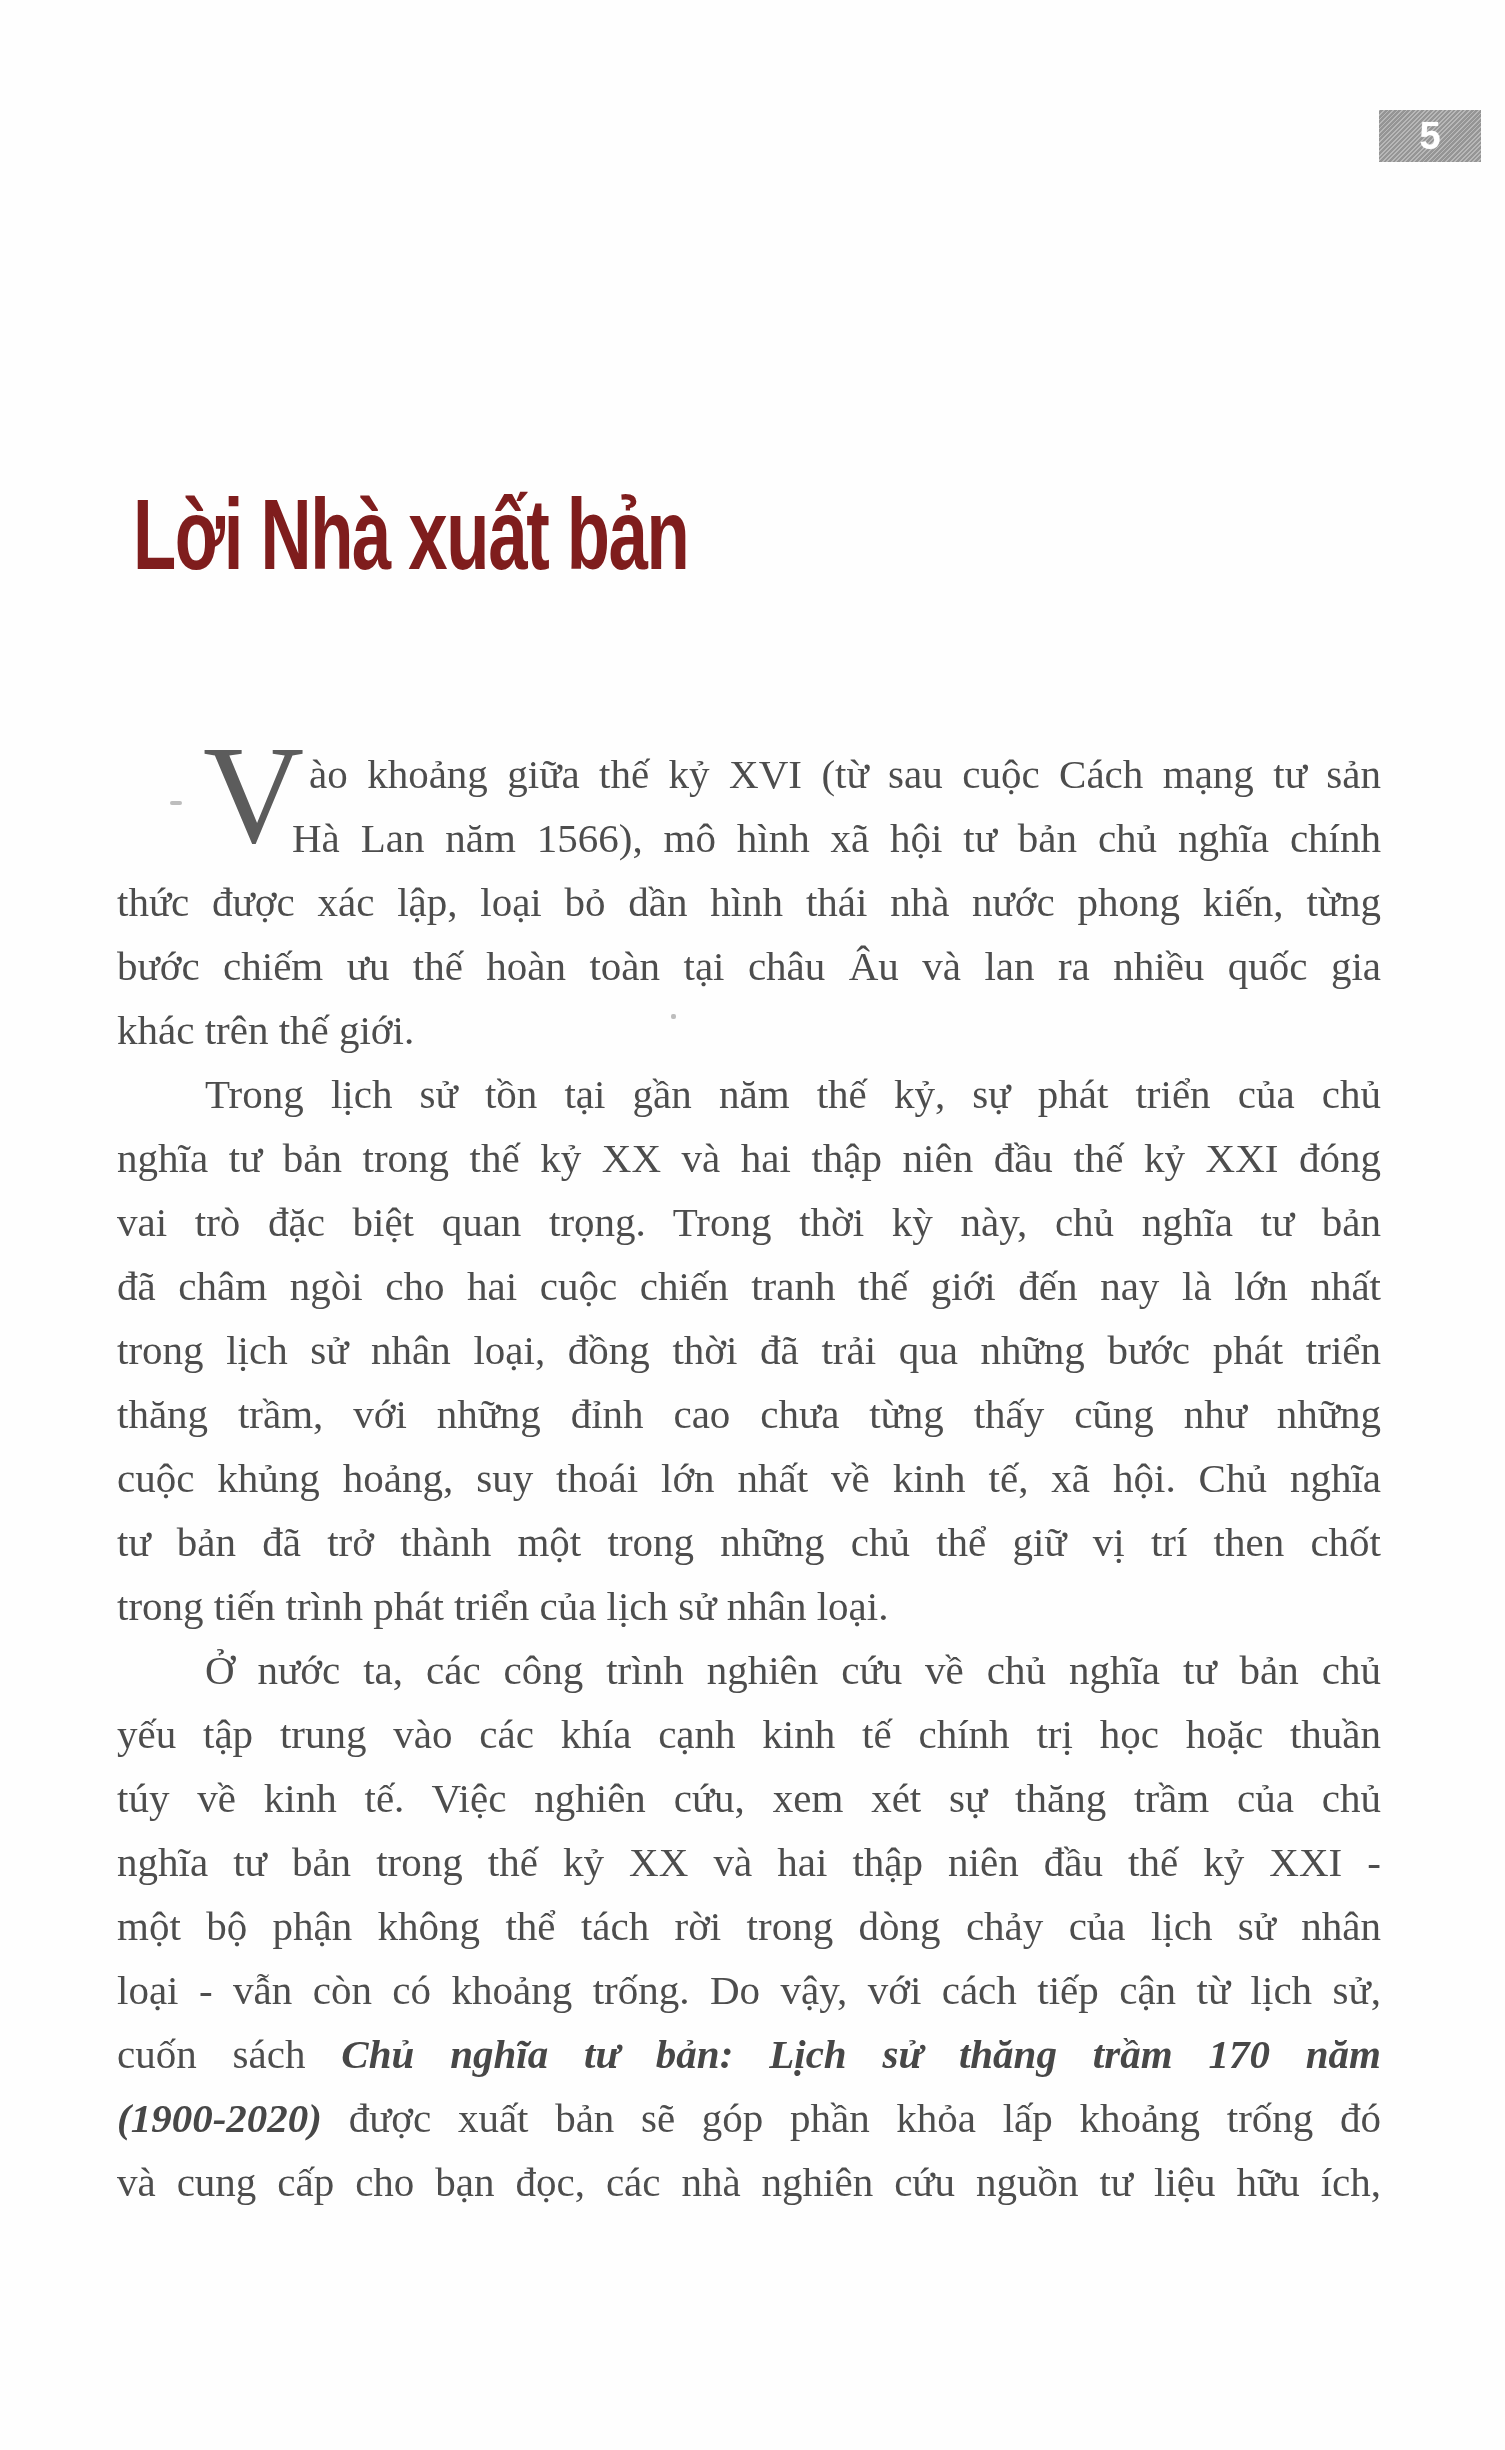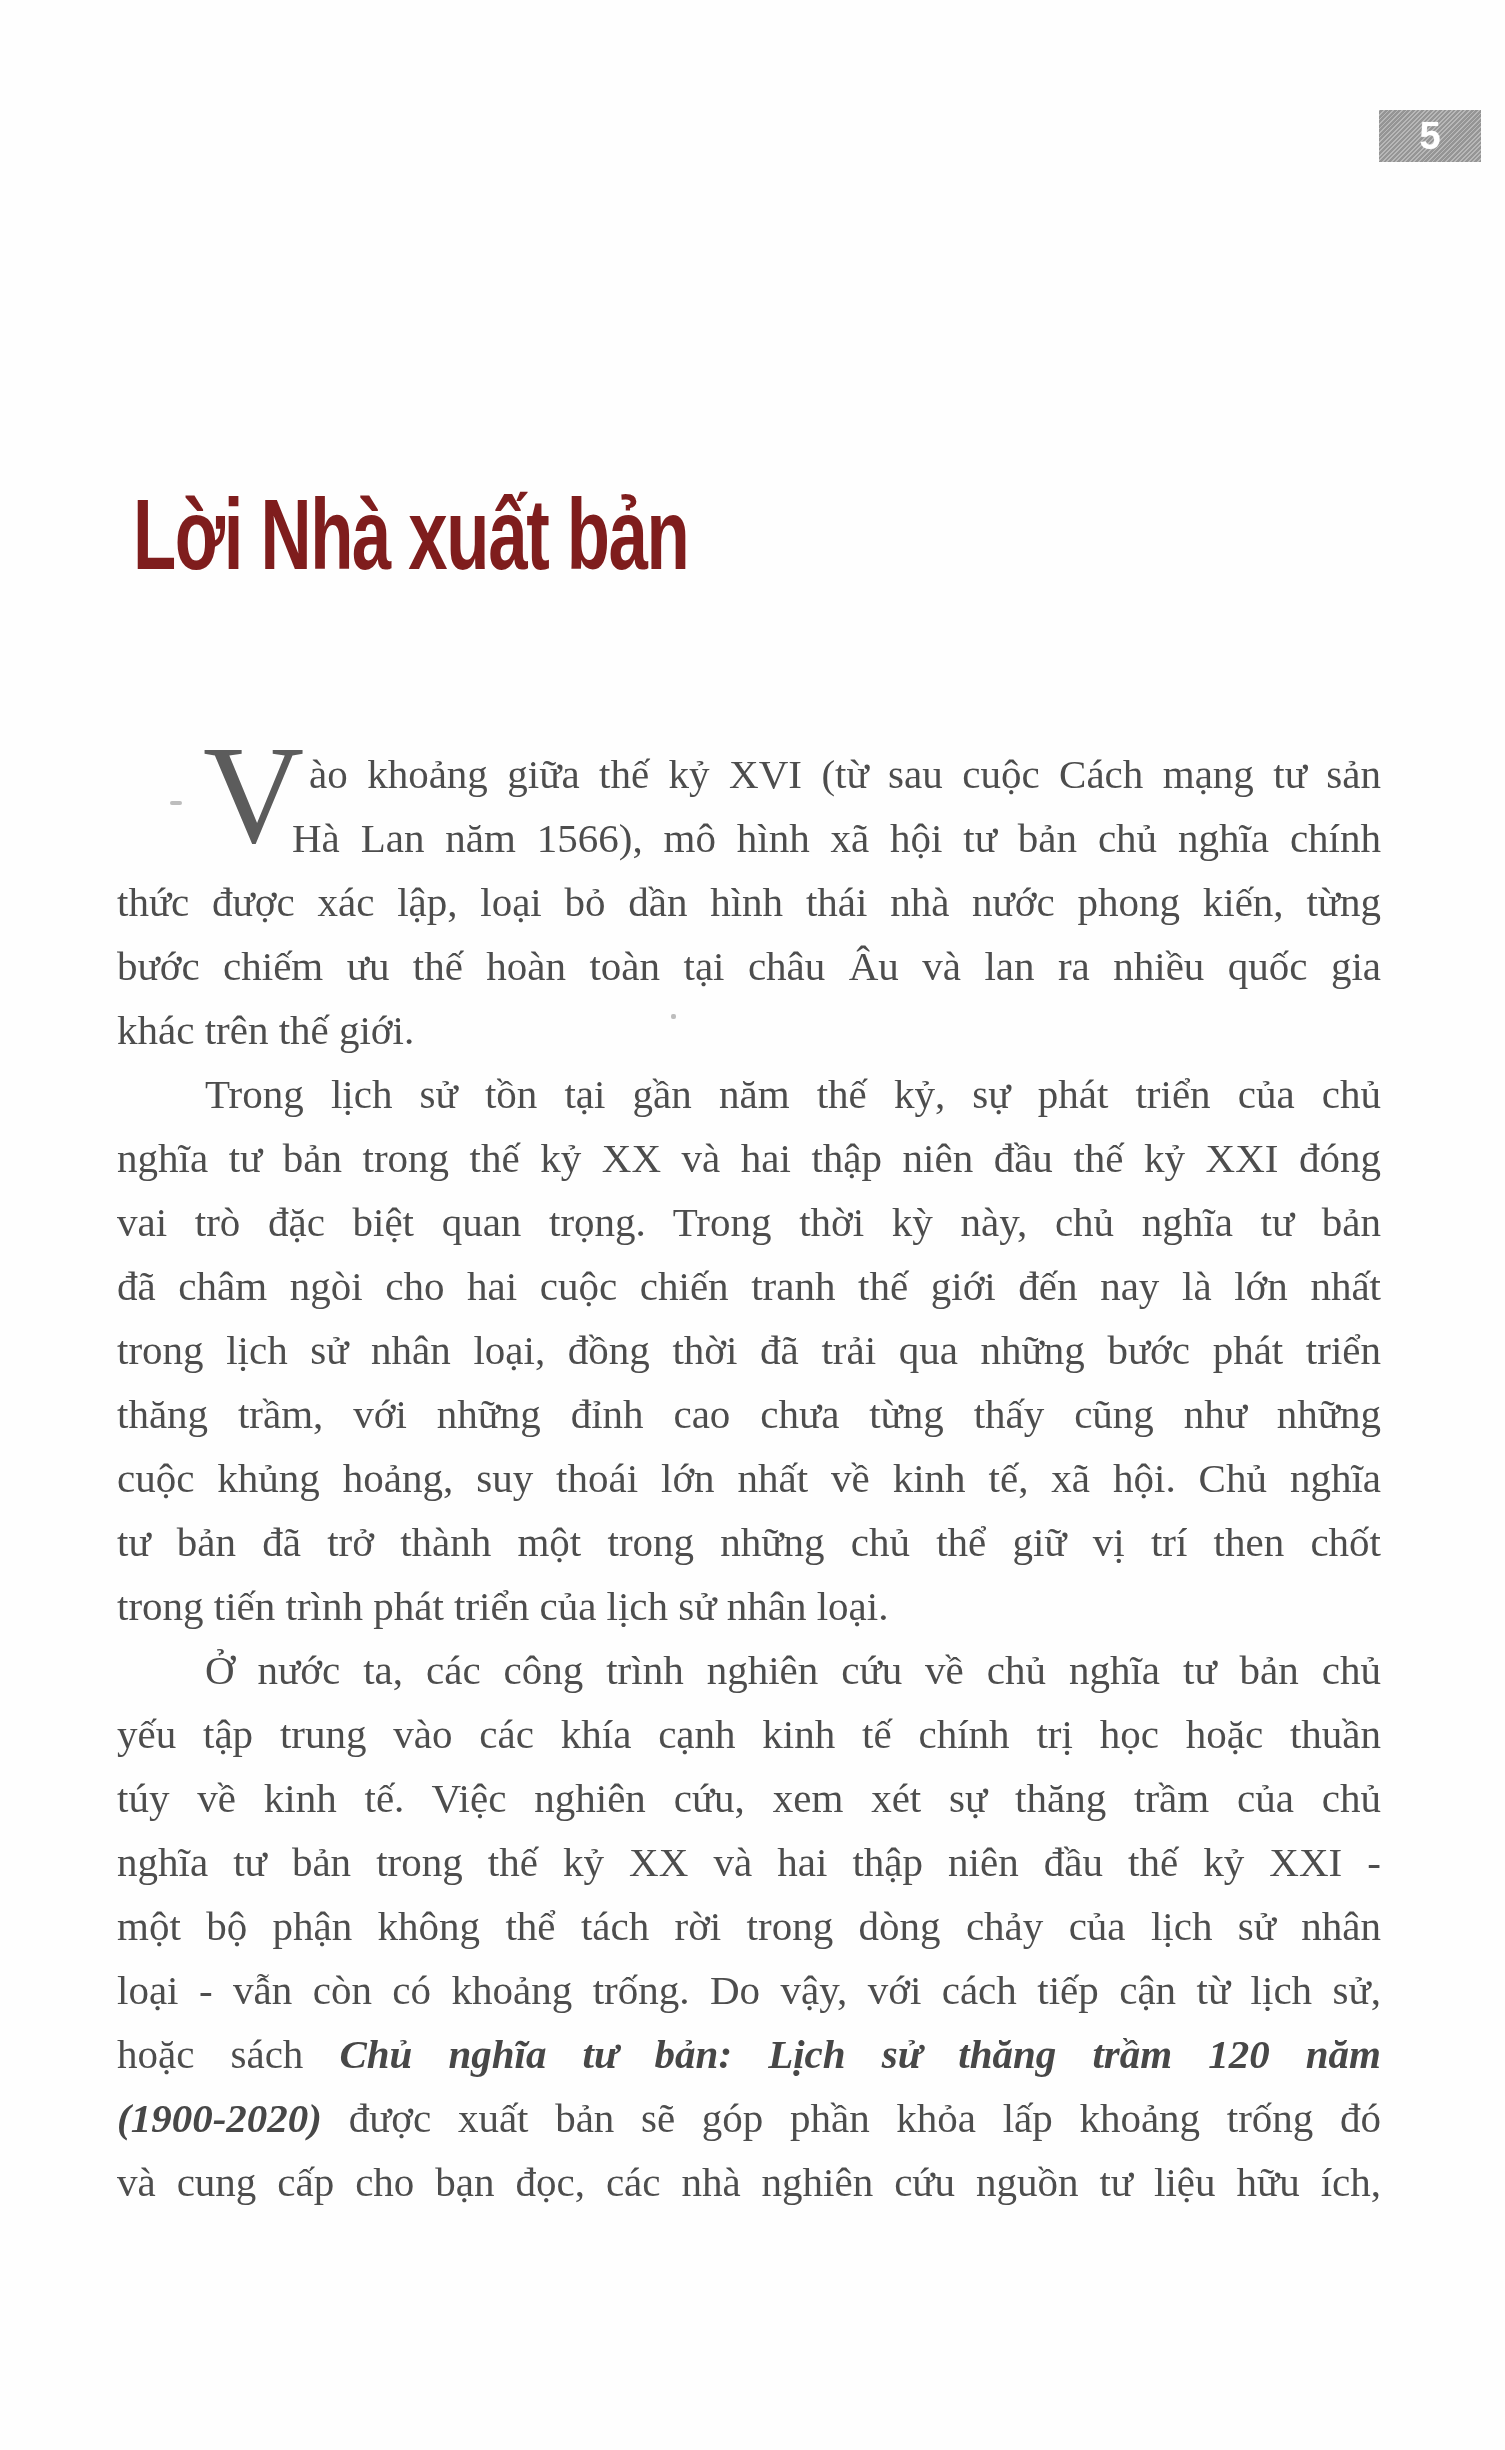--- a/index.html
+++ b/index.html
@@ -115,21 +115,21 @@
       <div class="ln end">trong tiến trình phát triển của lịch sử nhân loại.</div>
     </div>
 
     <div class="para">
       <div class="ln indent">Ở nước ta, các công trình nghiên cứu về chủ nghĩa tư bản chủ</div>
       <div class="ln">yếu tập trung vào các khía cạnh kinh tế chính trị học hoặc thuần</div>
       <div class="ln">túy về kinh tế. Việc nghiên cứu, xem xét sự thăng trầm của chủ</div>
       <div class="ln">nghĩa tư bản trong thế kỷ XX và hai thập niên đầu thế kỷ XXI -</div>
       <div class="ln">một bộ phận không thể tách rời trong dòng chảy của lịch sử nhân</div>
       <div class="ln">loại - vẫn còn có khoảng trống. Do vậy, với cách tiếp cận từ lịch sử,</div>
-      <div class="ln"><span>hoặc sách </span><span class="title">Chủ nghĩa tư bản: Lịch sử thăng trầm 120 năm</span></div>
+      <div class="ln"><span>cuốn sách </span><span class="title">Chủ nghĩa tư bản: Lịch sử thăng trầm 170 năm</span></div>
       <div class="ln"><span class="title">(1900-2020)</span><span> được xuất bản sẽ góp phần khỏa lấp khoảng trống đó</span></div>
       <div class="ln">và cung cấp cho bạn đọc, các nhà nghiên cứu nguồn tư liệu hữu ích,</div>
     </div>
 
   </div>
 
   <div class="speck speck-1"></div>
   <div class="speck speck-2"></div>
 
 </div>

